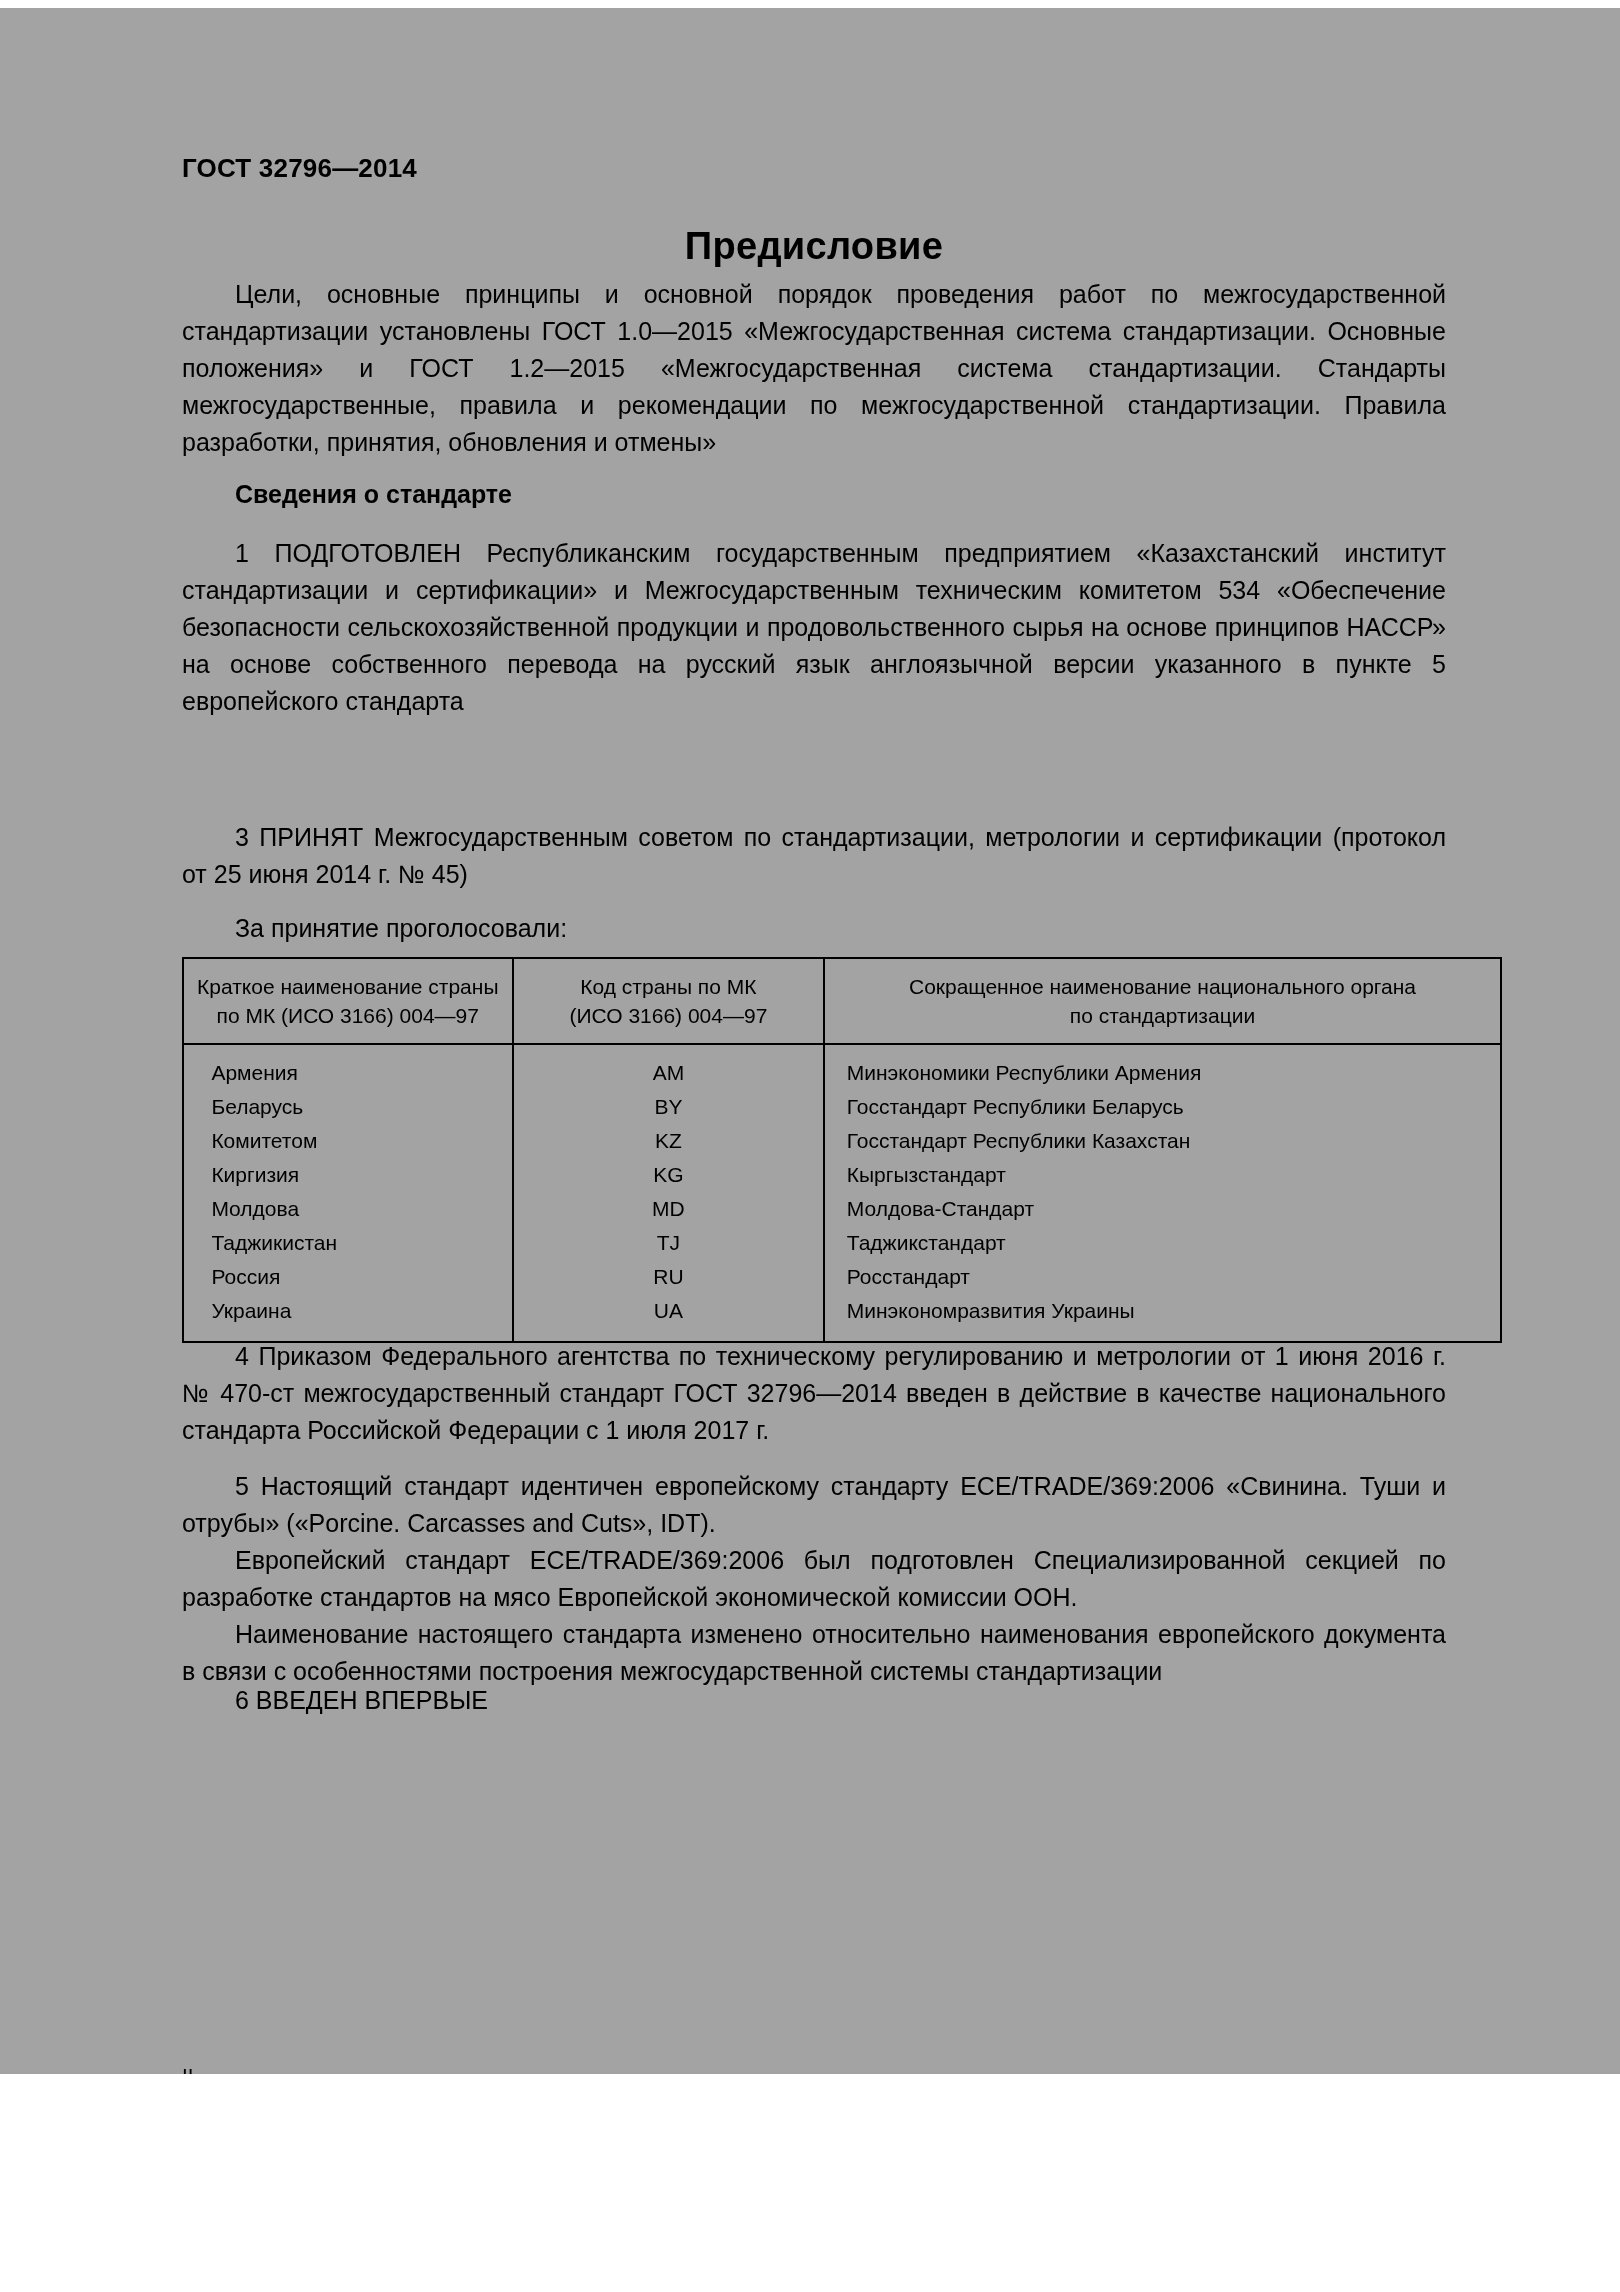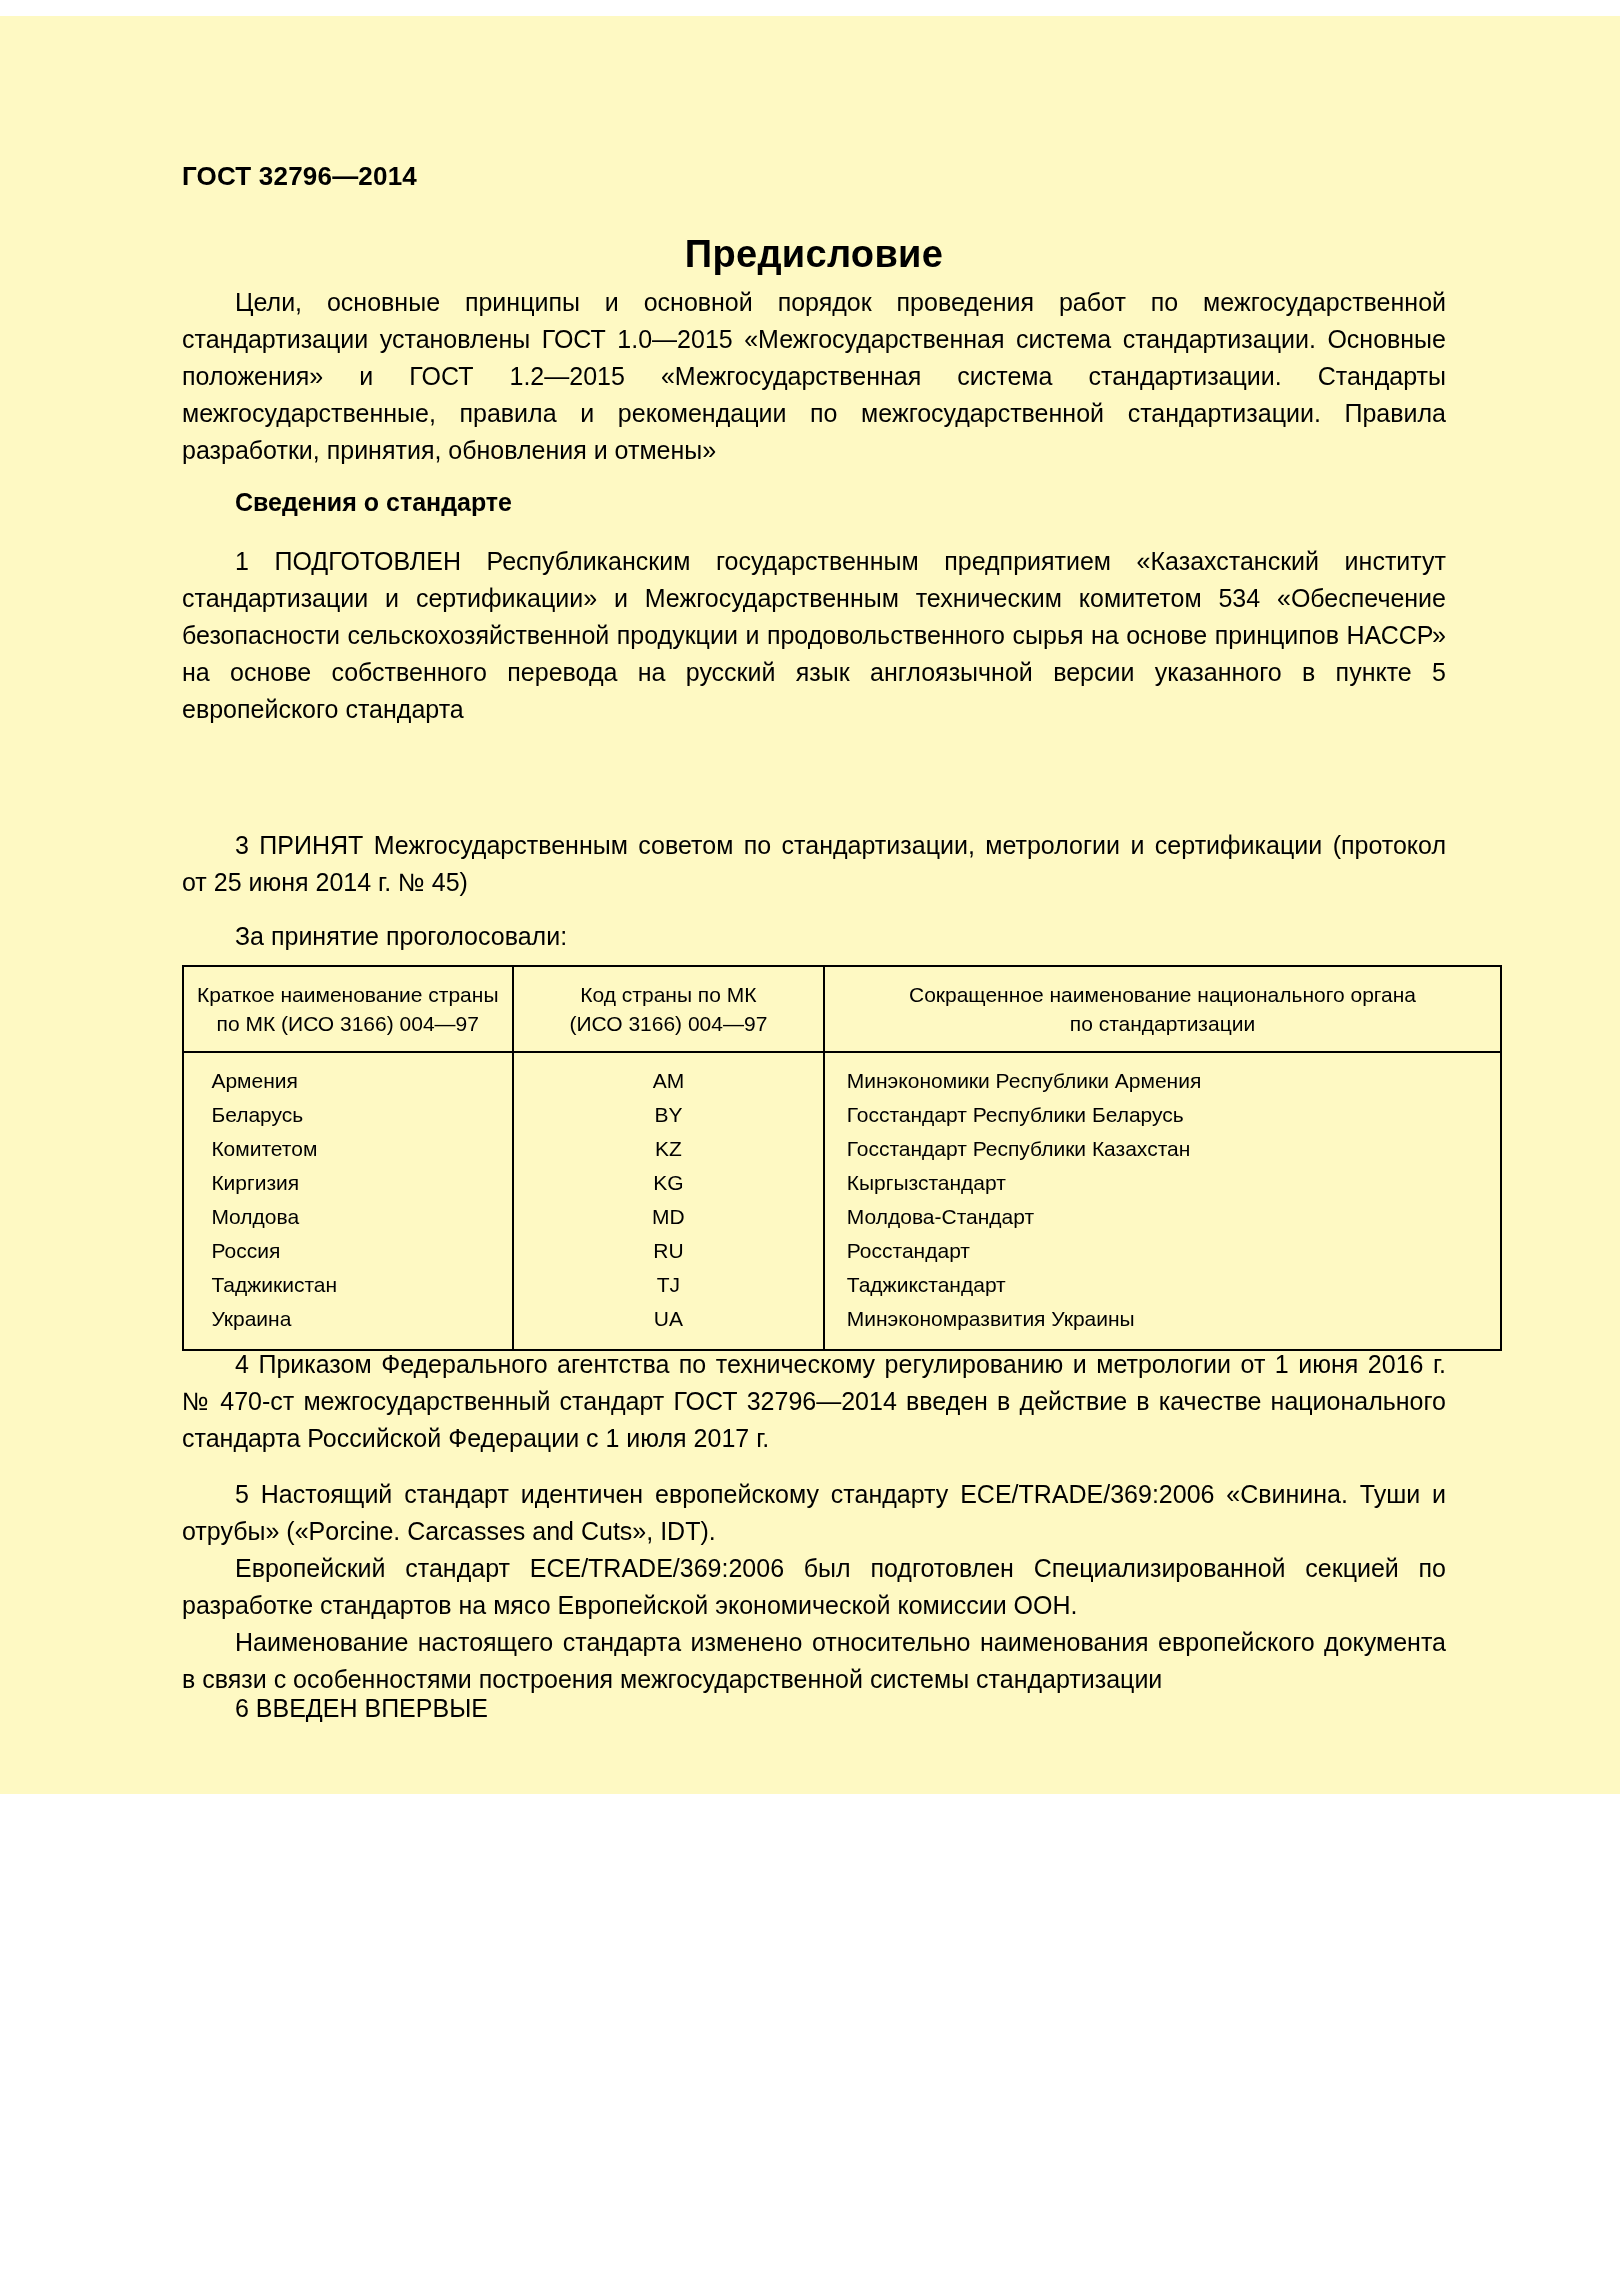--- a/index.html
+++ b/index.html
@@ -8,23 +8,23 @@
     padding: 0;
     background: #ffffff;
   }
   body {
     font-family: "Liberation Sans", "DejaVu Sans", sans-serif;
     color: #000000;
   }
   .page {
     position: relative;
     width: 1620px;
-    height: 1778px;
-    margin: 16px auto;
-    background: #fef9c3;
+    height: 2066px;
+    margin: 8px auto;
+    background: #a3a3a3;
     box-sizing: border-box;
     overflow: hidden;
   }
 
   
   .doc-header {
     position: absolute;
     left: 182px;
     top: 145px;
     font-size: 26px;
@@ -207,28 +207,28 @@
           <td class="col-country">Киргизия</td>
           <td class="col-code">KG</td>
           <td class="col-body">Кыргызстандарт</td>
         </tr>
         <tr>
           <td class="col-country">Молдова</td>
           <td class="col-code">MD</td>
           <td class="col-body">Молдова-Стандарт</td>
         </tr>
         <tr>
+          <td class="col-country">Таджикистан</td>
+          <td class="col-code">TJ</td>
+          <td class="col-body">Таджикстандарт</td>
+        </tr>
+        <tr>
           <td class="col-country">Россия</td>
           <td class="col-code">RU</td>
           <td class="col-body">Росстандарт</td>
-        </tr>
-        <tr>
-          <td class="col-country">Таджикистан</td>
-          <td class="col-code">TJ</td>
-          <td class="col-body">Таджикстандарт</td>
         </tr>
         <tr>
           <td class="col-country">Украина</td>
           <td class="col-code">UA</td>
           <td class="col-body">Минэкономразвития Украины</td>
         </tr>
       </tbody>
     </table>
   </div>
 

